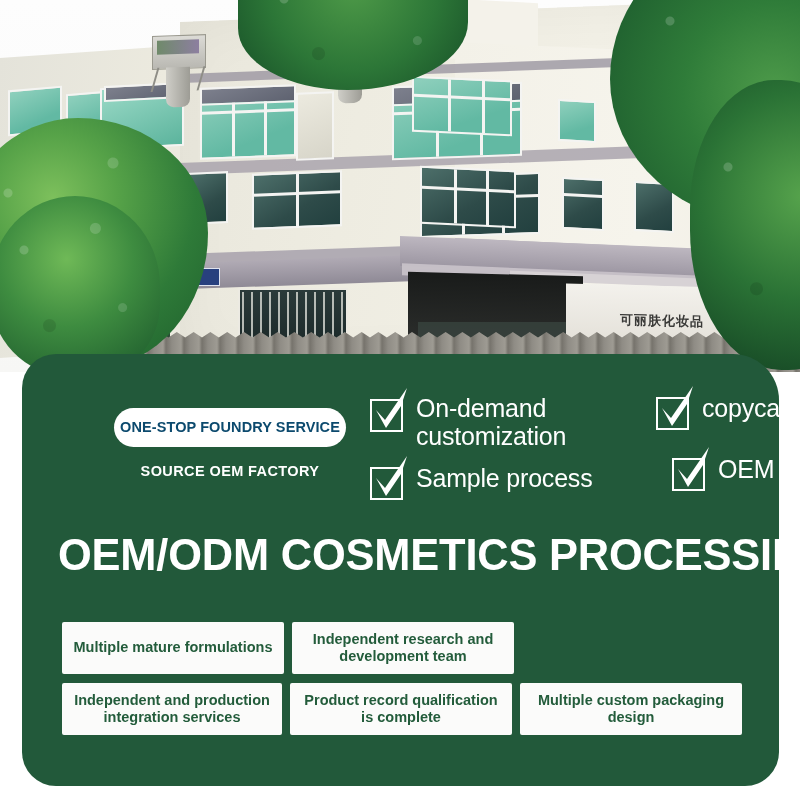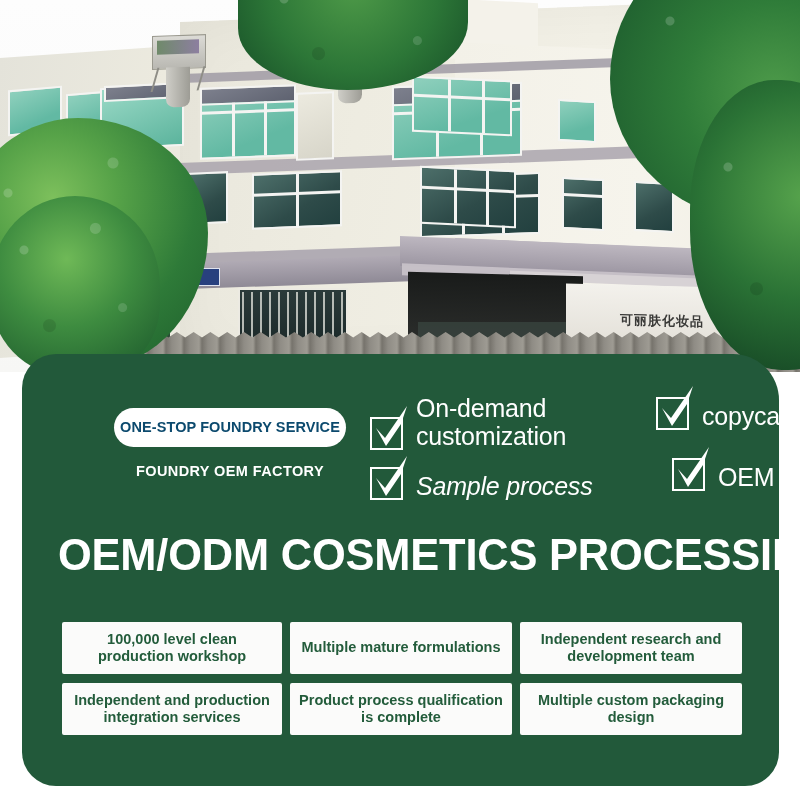--- a/index.html
+++ b/index.html
@@ -150,21 +150,21 @@
   .sub{
     display:block;margin-top:16px;color:#ffffff;font-weight:700;
     font-size:14.5px;letter-spacing:.4px;font-family:"Liberation Sans",sans-serif;
   }
 
   
   .checks{position:absolute;left:348px;top:40px;width:420px;}
   .chk-col{position:absolute;}
   .chk-col.c1{left:0;top:0;width:240px;}
   .chk-col.c2{left:286px;top:0;width:150px;}
-  .chk-item{display:flex;align-items:flex-end;margin-bottom:14px;}
+  .chk-item{display:flex;align-items:flex-start;margin-bottom:14px;}
   .chk-box{position:relative;width:33px;height:33px;flex:0 0 33px;margin-top:3px;
     border:2.5px solid #ffffff;box-sizing:border-box;}
   .chk-box svg{position:absolute;left:-1px;top:-13px;width:40px;height:42px;overflow:visible;}
   .chk-label{
     margin-left:13px;color:#ffffff;font-size:25px;line-height:1.12;
     font-family:"Liberation Sans",sans-serif;font-weight:400;letter-spacing:-.2px;
   }
   .chk-item.two .chk-box{margin-top:5px;}
 
   
@@ -316,35 +316,35 @@
         <div class="leafdots"></div>
       </div>
   </div>
 
   <div class="card">
 
     <div class="badge-wrap">
       <div class="pill">
         <span>ONE-STOP FOUNDRY SERVICE</span>
       </div>
-      <span class="sub">FOUNDRY OEM FACTORY</span>
+      <span class="sub">SOURCE OEM FACTORY</span>
     </div>
 
     <div class="checks">
 
       <div class="chk-col c1">
         <div class="chk-item two">
           <div class="chk-box">
             <svg viewBox="0 0 40 42">
               <path d="M5 22 L14 32 L36 0 L30 18 L15 40 Z" fill="#ffffff"></path>
             </svg>
           </div>
           <div class="chk-label">On-demand customization</div>
         </div>
-        <div class="chk-item" style="margin-top:14px;font-style:italic;">
+        <div class="chk-item" style="margin-top:14px;">
           <div class="chk-box">
             <svg viewBox="0 0 40 42">
               <path d="M5 22 L14 32 L36 0 L30 18 L15 40 Z" fill="#ffffff"></path>
             </svg>
           </div>
           <div class="chk-label">Sample process</div>
         </div>
       </div>
 
       <div class="chk-col c2">
@@ -365,36 +365,33 @@
           <div class="chk-label">OEM</div>
         </div>
       </div>
 
     </div>
 
     <div class="headline">OEM/ODM COSMETICS PROCESSING</div>
 
     <div class="grid">
       <div class="grid-row">
-        <div class="cell w1">
-            <span>100,000 level clean production workshop</span>
-          </div>
         <div class="cell w3">
             <span>Multiple mature formulations</span>
           </div>
         <div class="cell w2">
             <span>Independent research and development team</span>
           </div>
       </div>
       <div class="grid-row">
         <div class="cell w1">
             <span>Independent and production integration services</span>
           </div>
         <div class="cell w2">
-            <span>Product process qualification is complete</span>
+            <span>Product record qualification is complete</span>
           </div>
         <div class="cell w3">
             <span>Multiple custom packaging design</span>
           </div>
       </div>
     </div>
 
   </div>
 </div>
 

